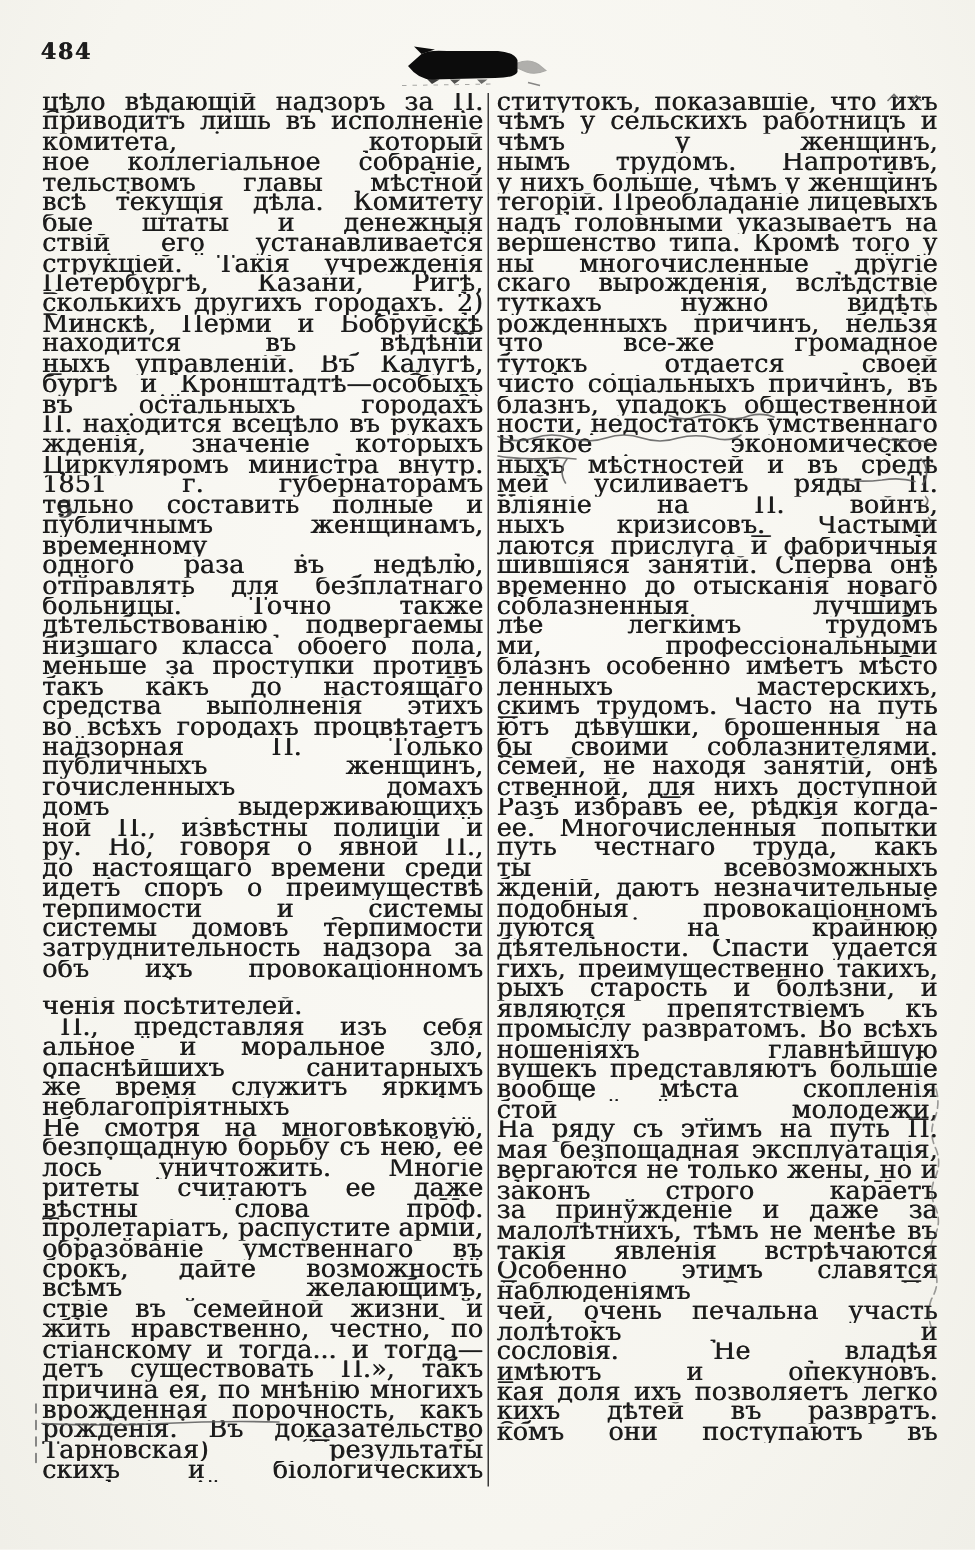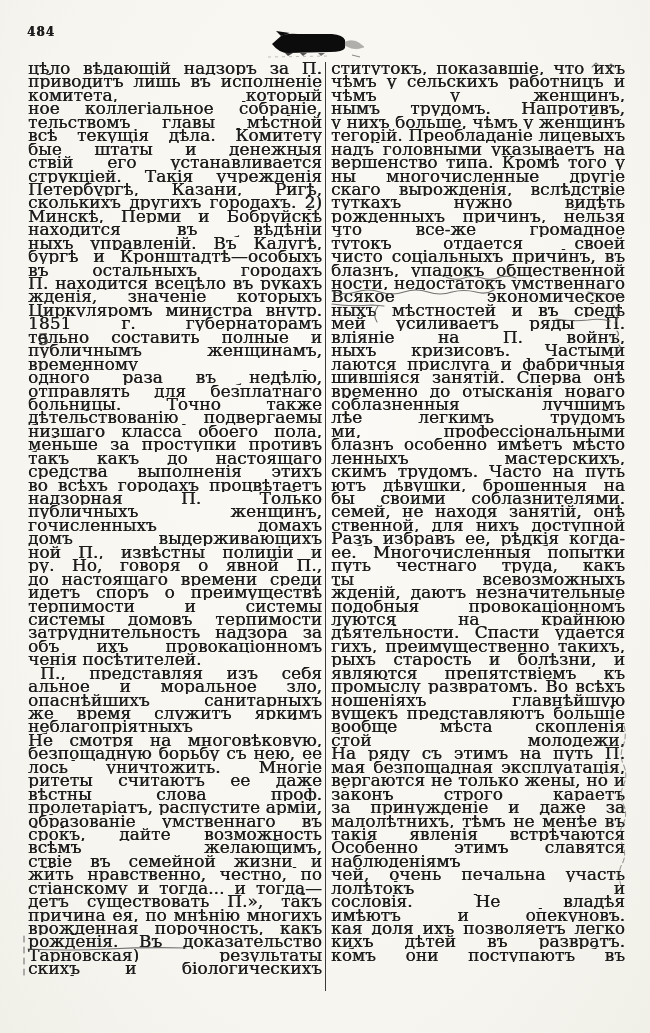--- a/index.html
+++ b/index.html
@@ -10,39 +10,39 @@
     position:relative;
     overflow:hidden;
   }
   .page{
     position:absolute;inset:0;
     background:
       radial-gradient(ellipse at 50% 40%, #fbfaf6 0%, #f6f5ef 70%, #f0efe8 100%);
   }
   .page-number{
     position:absolute;left:27px;top:25px;
-    font-size:12px;font-weight:bold;color:#1d1d1d;
+    font-size:15px;font-weight:bold;color:#1d1d1d;
     letter-spacing:1px;
     text-shadow:0.3px 0 0 #1d1d1d;
   }
   .column{
     position:absolute;top:62px;
     font-size:17px;
     color:#1b1b1b;
   }
   .column .line{
     height:13.45px;
     line-height:13.45px;
     text-align:justify;
     text-align-last:justify;
     overflow:hidden;
     text-shadow:0.35px 0 0 rgba(20,20,20,0.85);
     letter-spacing:0px;
   }
-  .column .line.endline{ text-align-last:left; }
+  .column .line.endline{ text-align-last:left;margin-top:12px; }
   .column .line.indent{ text-indent:12px; }
   .col-left{ left:28px;  width:294px; }
   .col-right{ left:331px; width:294px; }
   .divider{
     position:absolute;
     left:325px;top:62px;
     width:1px;height:929px;
     background:#3a3a3a;
   }
   svg.overlay{

